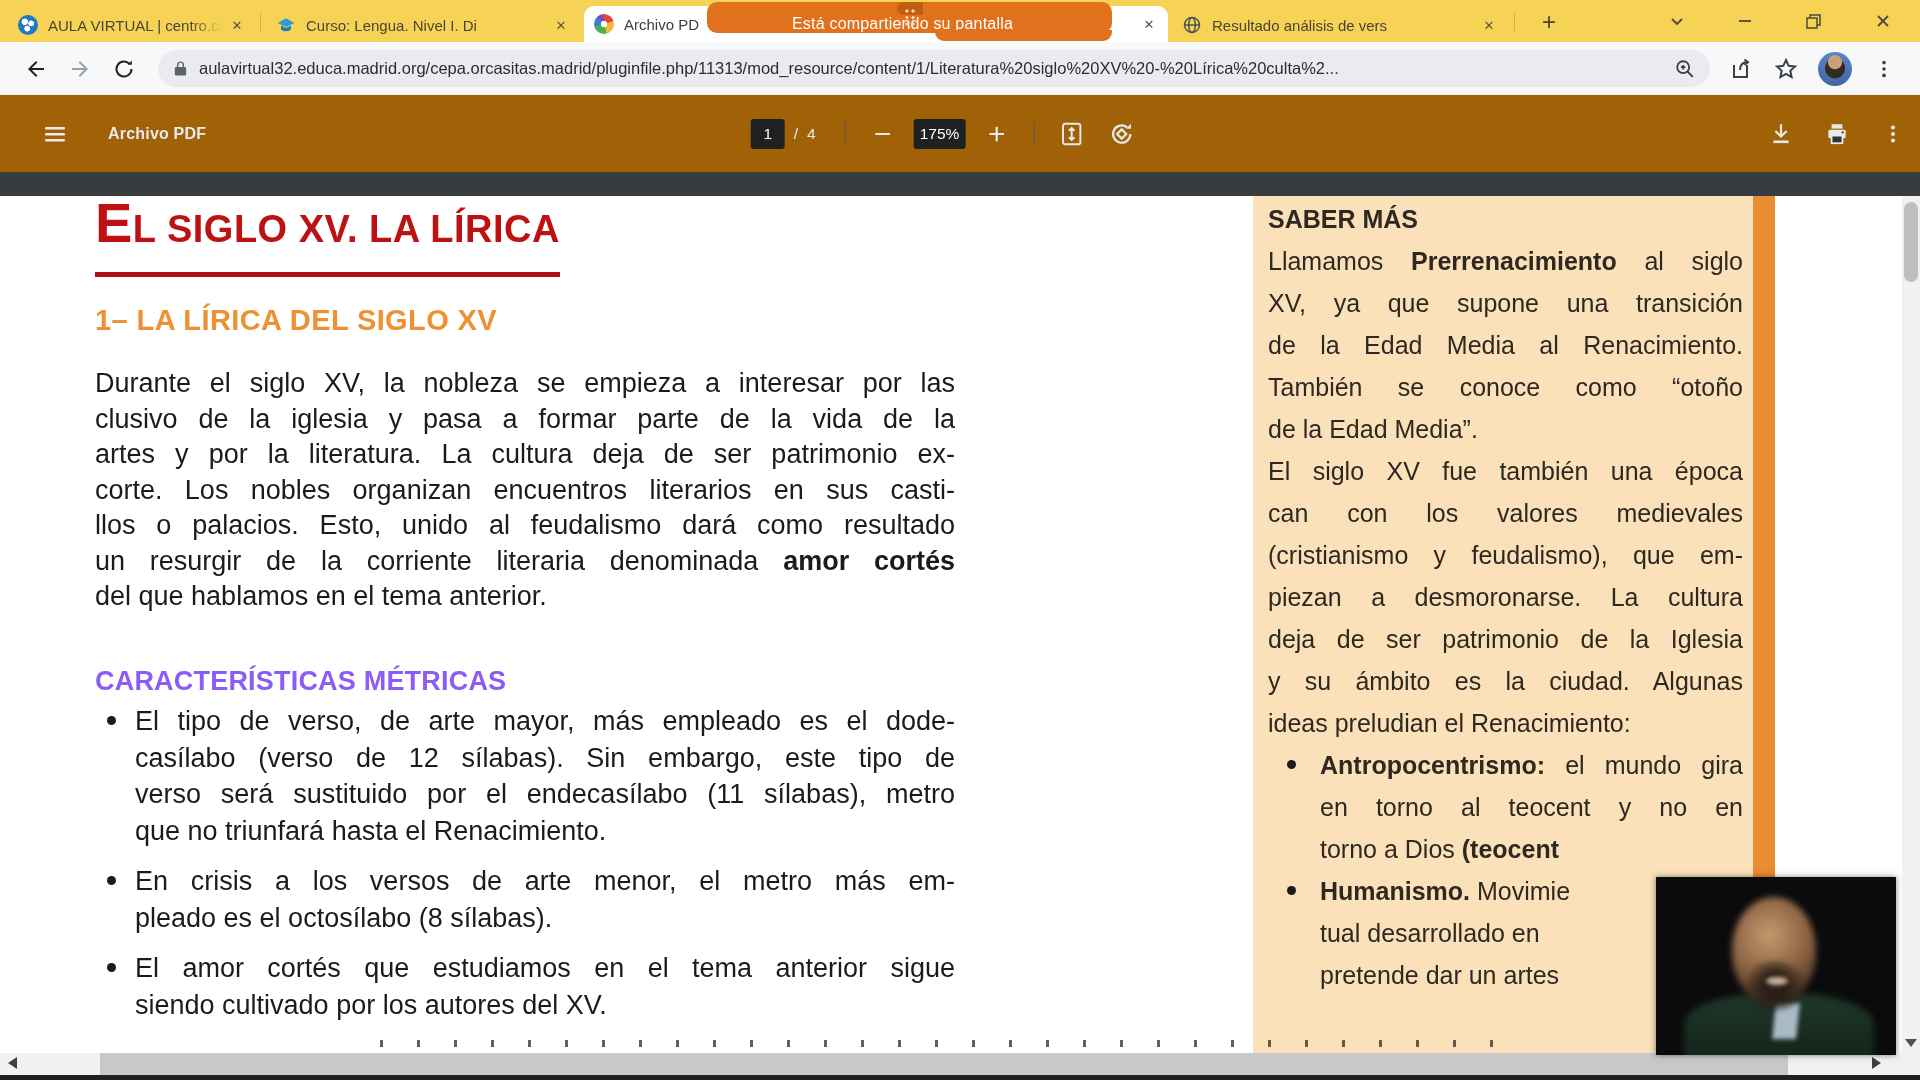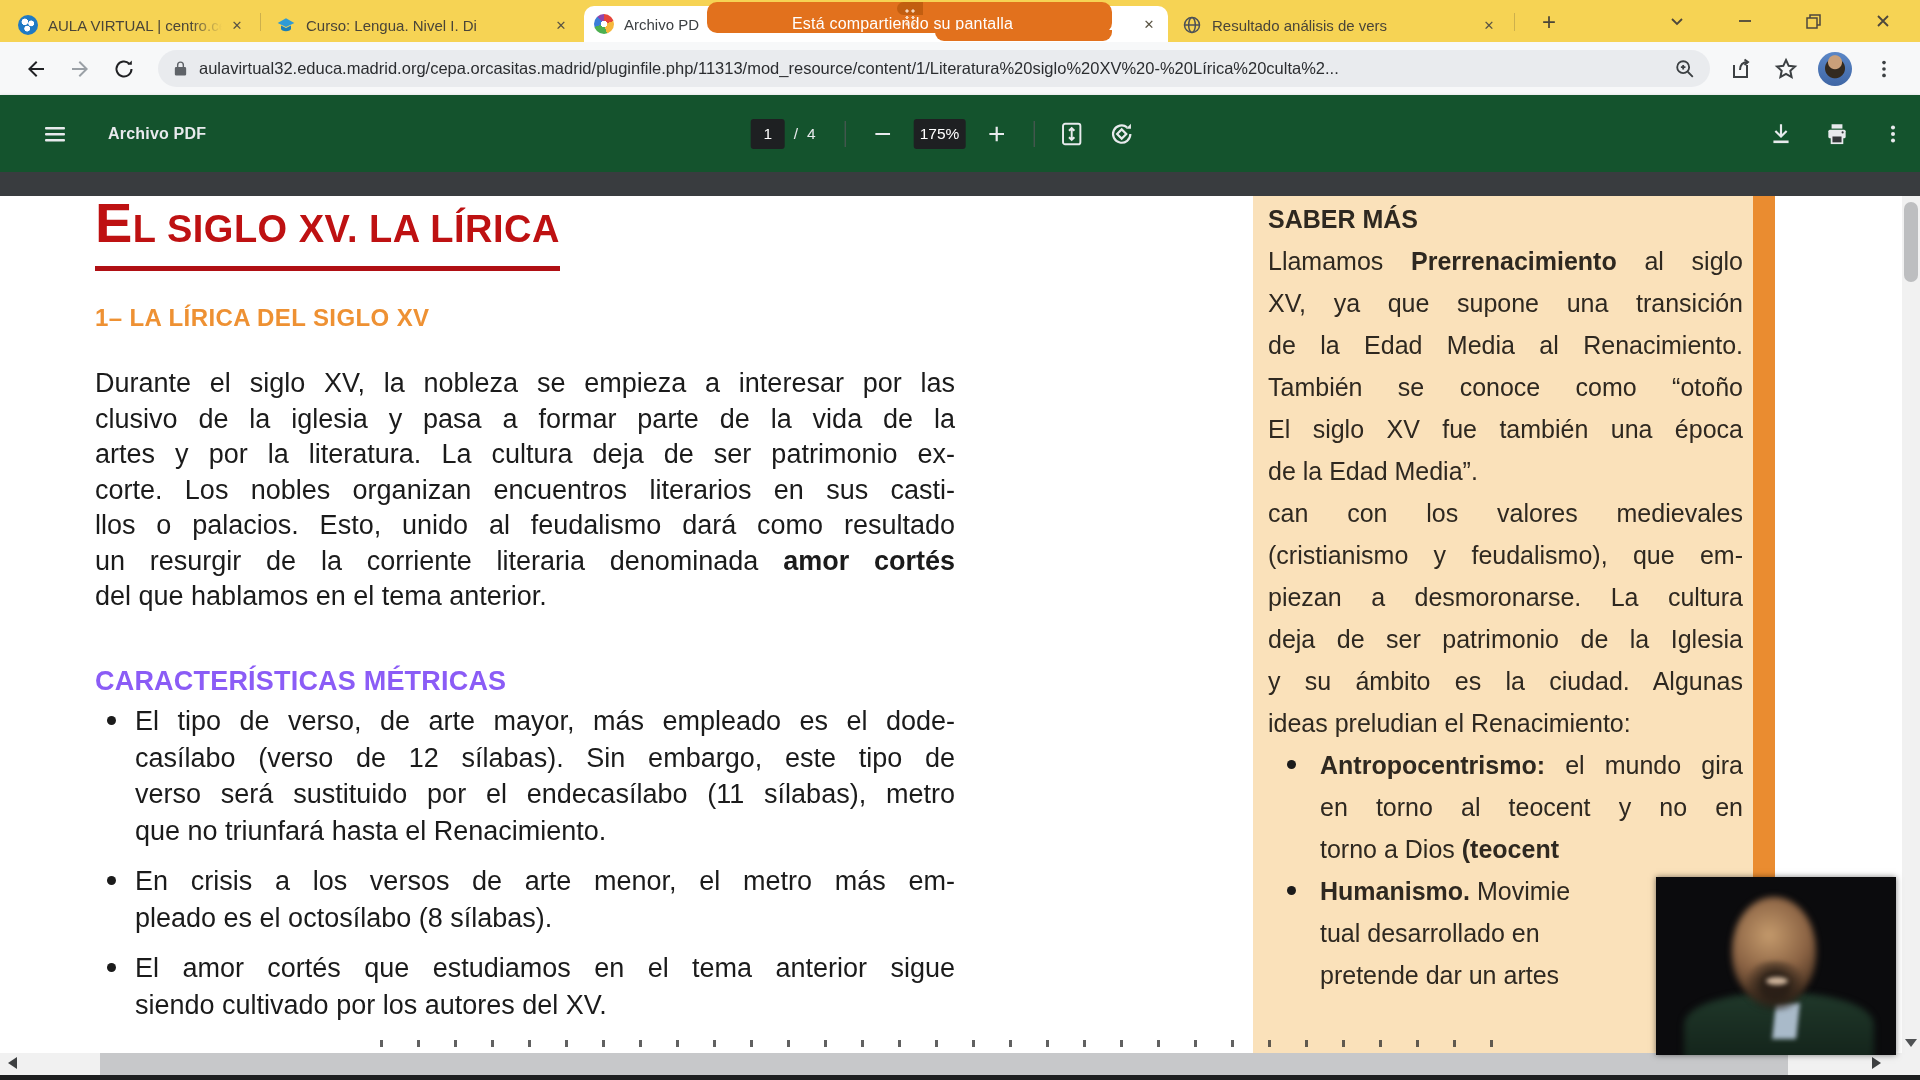--- a/index.html
+++ b/index.html
@@ -49,41 +49,41 @@
   .nav-ico { width:26px; height:26px; margin:0 9px; flex:none; display:flex; align-items:center; justify-content:center; cursor:pointer; }
   .omnibox { flex:1; height:37px; margin:0 10px 0 12px; background:#E9EBEE; border-radius:19px;
              display:flex; align-items:center; padding:0 14px; overflow:hidden; cursor:text; }
   .omni-url { flex:1; font-size:16.5px; color:#2b2d30; white-space:nowrap; overflow:hidden; margin:0 10px; }
   .avatar { width:34px; height:34px; border-radius:50%; margin:0 10px; flex:none; cursor:pointer;
     background: radial-gradient(circle at 50% 30%, #caa07a 0 6.5px, transparent 7.5px),
                 radial-gradient(circle at 50% 48%, #332a20 0 9.5px, transparent 10.5px),
                 linear-gradient(#5b87c7, #3f66a5); }
 
   
-  .pdfbar { position:absolute; left:0; top:95px; width:1920px; height:77px; background:#14532d;
+  .pdfbar { position:absolute; left:0; top:95px; width:1920px; height:77px; background:#a16207;
             display:flex; align-items:center; color:#E8EAED; box-shadow:0 2px 4px rgba(0,0,0,.4); }
   .pdfbar .hamburger { margin-left:38px; cursor:pointer; }
   .pdf-title { font-size:16px; font-weight:700; margin-left:36px; letter-spacing:.2px; }
   .pdf-center { position:absolute; left:50%; transform:translateX(-54%); display:flex; align-items:center; }
   .counter-box { min-width:34px; height:30px; background:#1E2022; border-radius:3px; color:#fff; font-size:15.5px;
                  display:flex; align-items:center; justify-content:center; padding:0 6px; cursor:text; }
   .pdf-sep { font-size:15.5px; margin:0 9px; }
   .bar-div { width:1px; height:26px; background:#57595c; margin:0 20px; }
   .tool-btn { width:34px; height:34px; display:flex; align-items:center; justify-content:center; cursor:pointer; }
   .pdf-right { position:absolute; right:10px; display:flex; align-items:center; gap:22px; }
 
   .pdfgap { position:absolute; left:0; top:172px; width:1920px; height:24px; background:#393C3F; }
 
   
   .page { position:absolute; left:0; top:196px; width:1902px; height:857px; background:#fff; overflow:hidden; }
   .doc-title { position:absolute; left:95px; top:0; line-height:54px; color:#BE1112; font-weight:700;
-               border-bottom:5px solid #B01014; padding-bottom:2px; letter-spacing:.5px; white-space:nowrap; }
+               border-bottom:5px solid #B01014; padding-bottom:8px; letter-spacing:.5px; white-space:nowrap; }
   .doc-title .t-init { font-size:56px; }
   .doc-title .t-rest { font-size:38px; }
-  .sec-head { position:absolute; left:95px; top:108px; font-size:24px; font-weight:700; color:#EE9133; letter-spacing:.4px; }
+  .sec-head { position:absolute; left:95px; top:108px; font-size:29px; font-weight:700; color:#EE9133; letter-spacing:.4px; }
   .para { position:absolute; left:95px; top:170px; width:860px; font-size:27px; line-height:35.5px; color:#1b1b1b; }
   .met-head { position:absolute; left:95px; top:470px; font-size:27px; font-weight:700; color:#8b5cf6; letter-spacing:.2px; }
   .blist { position:absolute; left:95px; top:507px; width:860px; font-size:27px; line-height:36.5px; color:#1b1b1b; }
 
   .tline { text-align:justify; text-align-last:justify; position:relative; }
   .tline.l-last { text-align-last:left; }
   .tline.l-bullet, .tline.l-indent { margin-left:40px; }
   .tline.l-gap { margin-top:14px; }
   .ldot { position:absolute; left:-28px; top:13px; width:9px; height:9px; border-radius:50%; background:#1b1b1b; }
 
@@ -343,22 +343,22 @@
         <div class="tline l-bullet l-gap"><span>El amor cortés que estudiamos en el tema anterior sigue</span><span class="ldot"></span></div>
         <div class="tline l-last l-indent"><span>siendo cultivado por los autores del XV.</span></div>
       </div>
 
     <aside class="saber">
         <div class="tline l-last"><b>SABER MÁS</b></div>
         <div class="tline"><span>Llamamos </span><b>Prerrenacimiento</b><span> al siglo</span></div>
         <div class="tline"><span>XV, ya que supone una transición</span></div>
         <div class="tline"><span>de la Edad Media al Renacimiento.</span></div>
         <div class="tline"><span>También se conoce como “otoño</span></div>
+        <div class="tline l-last"><span>de la Edad Media”.</span></div>
         <div class="tline"><span>El siglo XV fue también una época</span></div>
-        <div class="tline l-last"><span>de la Edad Media”.</span></div>
         <div class="tline"><span>can con los valores medievales</span></div>
         <div class="tline"><span>(cristianismo y feudalismo), que em-</span></div>
         <div class="tline"><span>piezan a desmoronarse. La cultura</span></div>
         <div class="tline"><span>deja de ser patrimonio de la Iglesia</span></div>
         <div class="tline"><span>y su ámbito es la ciudad. Algunas</span></div>
         <div class="tline l-last"><span>ideas preludian el Renacimiento:</span></div>
         <div class="tline l-bullet"><b>Antropocentrismo:</b><span> el mundo gira</span><span class="ldot"></span></div>
         <div class="tline l-indent"><span>en torno al teocent y no en</span></div>
         <div class="tline l-last l-indent"><span>torno a Dios </span><b>(teocent</b></div>
         <div class="tline l-last l-bullet"><b>Humanismo.</b><span> Movimie</span><span class="ldot"></span></div>

